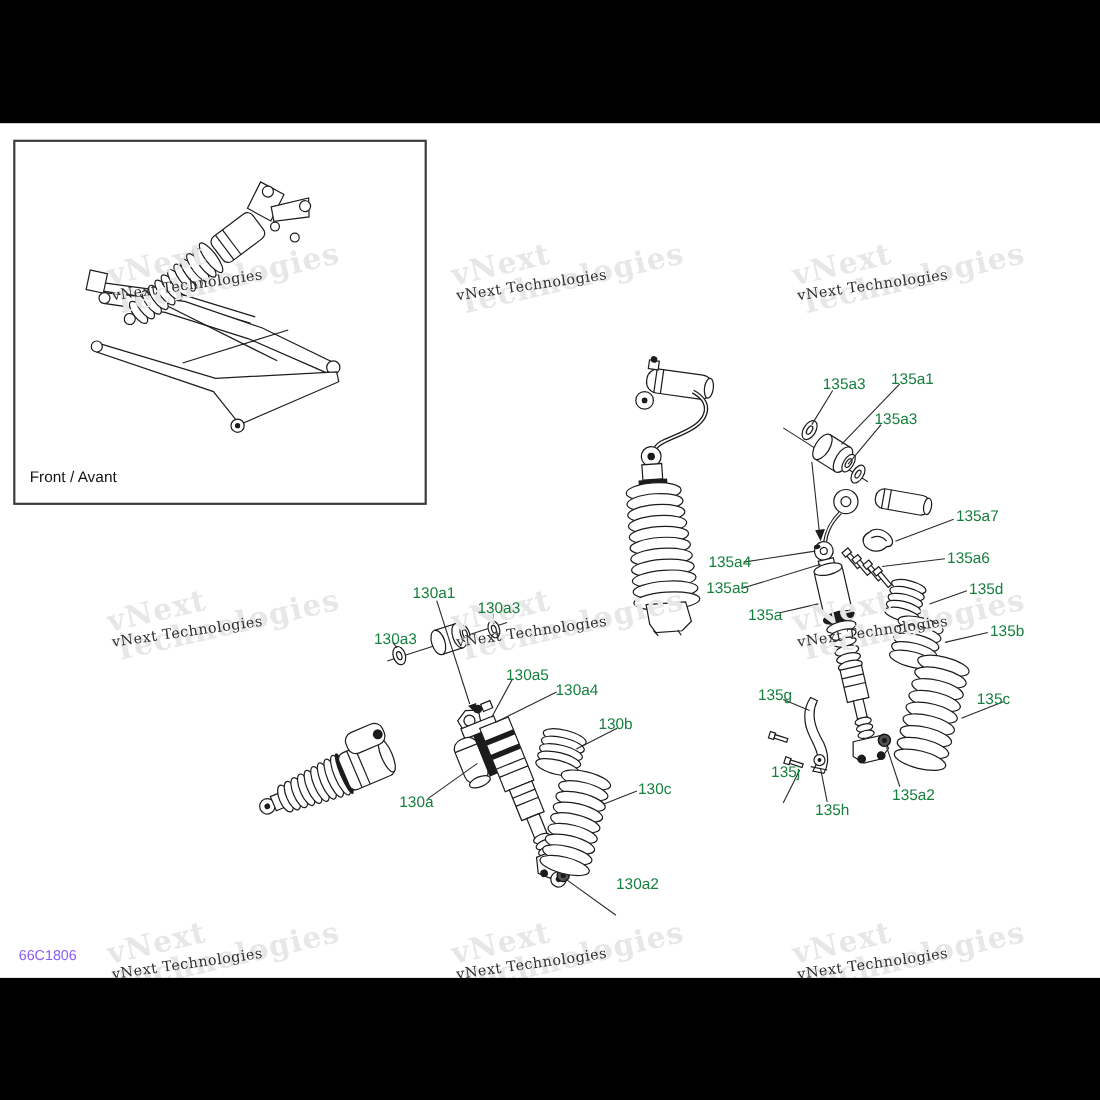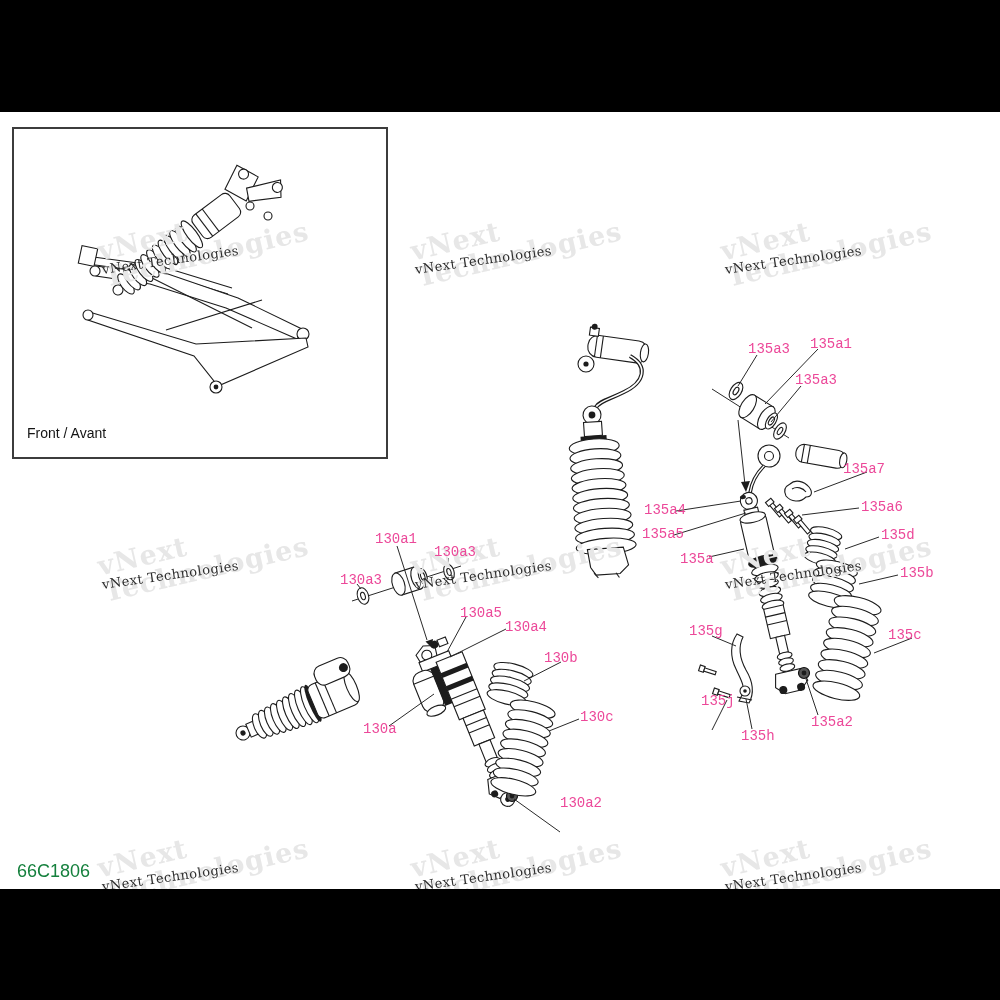--- a/index.html
+++ b/index.html
@@ -2,23 +2,23 @@
 <html><head>
 <meta charset="utf-8">
 <style>
   html,body{margin:0;padding:0;background:#000;}
   #page{position:relative;width:1000px;height:1000px;background:#fff;overflow:hidden;
         font-family:"Liberation Sans",sans-serif;color:#111;}
   .letterbox{position:absolute;left:0;width:1000px;background:#000;z-index:6;}
   #bar-top{top:0;height:112px;}
   #bar-bottom{top:889px;height:111px;}
   #artwork{position:absolute;left:0;top:0;z-index:2;}
-  .callout{position:absolute;font-size:14px;line-height:15px;white-space:nowrap;color:#ec4899;z-index:4;font-family:Liberation Mono, monospace;}
+  .callout{position:absolute;font-size:14px;line-height:15px;white-space:nowrap;color:#15803d;z-index:4;}
   #inset-caption{position:absolute;left:27px;top:425px;font-size:14px;color:#141414;z-index:4;}
-  #part-code{position:absolute;left:17px;top:861px;font-size:18px;color:#15803d;z-index:4;}
+  #part-code{position:absolute;left:17px;top:861px;font-size:13px;color:#8b5cf6;z-index:4;}
   .inset-frame{position:absolute;left:12px;top:127px;width:372px;height:328px;
                border:2px solid #3c3c3c;background:transparent;z-index:1;}
   .wm{position:absolute;z-index:3;pointer-events:none;}
   .wm-big{font-family:"DejaVu Serif",serif;font-weight:bold;font-size:27px;line-height:27px;
           color:#e7e7e7;transform:rotate(-13deg);transform-origin:left top;letter-spacing:1px;}
   .wm-small{position:absolute;left:6px;top:24px;font-family:"DejaVu Serif",serif;font-size:13px;
             color:#2e2e2e;transform:rotate(-8deg);transform-origin:left top;letter-spacing:0.5px;white-space:nowrap;}
   svg .ln{stroke:#1c1c1c;stroke-width:1.1;fill:none;}
   svg .fw{fill:#fff;stroke:#1c1c1c;stroke-width:1.1;}
   svg .fd{fill:#1c1c1c;stroke:none;}
@@ -375,21 +375,21 @@
   <div class="callout" style="left:340px;top:573px">130a3</div>
   <div class="callout" style="left:460px;top:606px">130a5</div>
   <div class="callout" style="left:505px;top:620px">130a4</div>
   <div class="callout" style="left:544px;top:651px">130b</div>
   <div class="callout" style="left:580px;top:710px">130c</div>
   <div class="callout" style="left:363px;top:722px">130a</div>
   <div class="callout" style="left:560px;top:796px">130a2</div>
   <div class="callout" style="left:748px;top:342px">135a3</div>
   <div class="callout" style="left:810px;top:337px">135a1</div>
   <div class="callout" style="left:795px;top:373px">135a3</div>
-  <div class="callout" style="left:843px;top:462px">135a7</div>
+  <div class="callout" style="left:869px;top:462px">135a7</div>
   <div class="callout" style="left:861px;top:500px">135a6</div>
   <div class="callout" style="left:881px;top:528px">135d</div>
   <div class="callout" style="left:900px;top:566px">135b</div>
   <div class="callout" style="left:888px;top:628px">135c</div>
   <div class="callout" style="left:644px;top:503px">135a4</div>
   <div class="callout" style="left:642px;top:527px">135a5</div>
   <div class="callout" style="left:680px;top:552px">135a</div>
   <div class="callout" style="left:689px;top:624px">135g</div>
   <div class="callout" style="left:701px;top:694px">135j</div>
   <div class="callout" style="left:741px;top:729px">135h</div>

